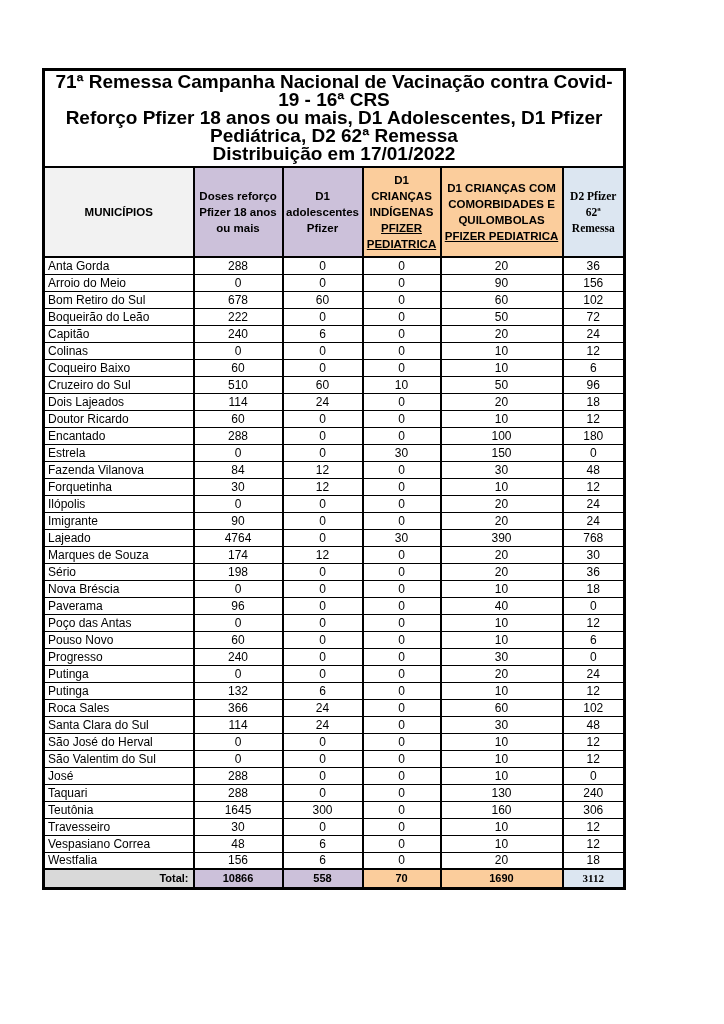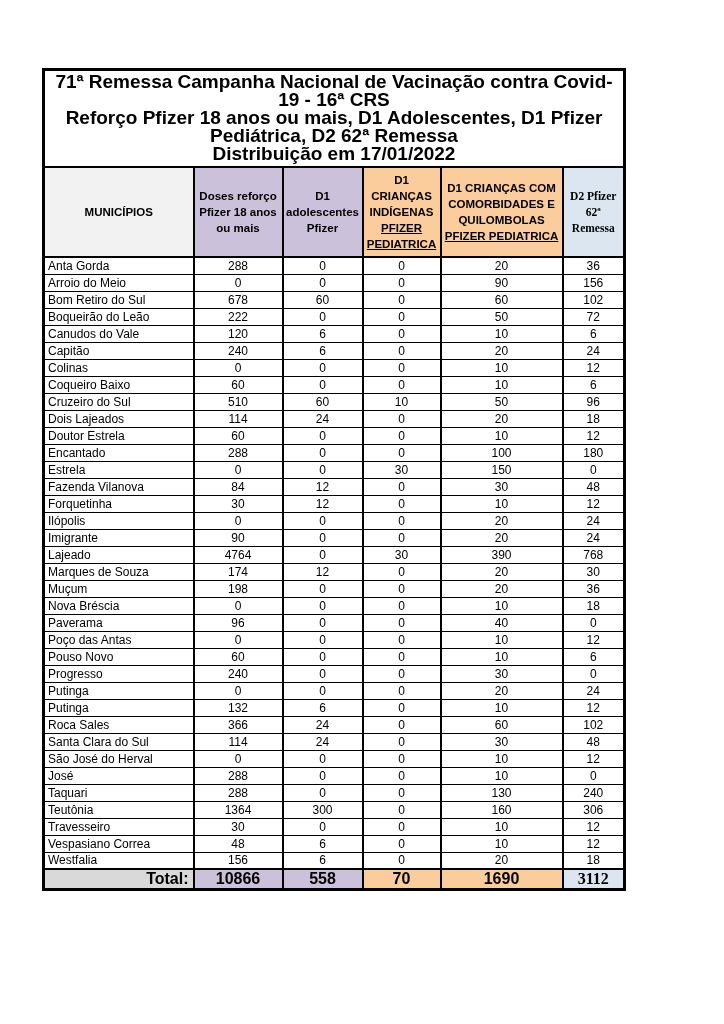--- a/index.html
+++ b/index.html
@@ -76,21 +76,21 @@
   td.name {
     text-align: left;
     padding-left: 3px;
     white-space: nowrap;
   }
   td.num { text-align: center; }
 
   tfoot tr { height: 19px; }
   tfoot td {
     font-weight: bold;
-    font-size: 16px;
+    font-size: 11px;
     border-top-width: 2px;
     padding: 0;
   }
   td.total-label {
     text-align: right;
     padding-right: 4px;
   }
 </style>
 </head>
 <body>
@@ -155,28 +155,20 @@
         </tr>
         <tr>
           <td class="name">Boqueirão do Leão</td>
           <td class="num">222</td>
           <td class="num">0</td>
           <td class="num">0</td>
           <td class="num">50</td>
           <td class="num">72</td>
         </tr>
         <tr>
-          <td class="name">Canudos do Vale</td>
-          <td class="num">120</td>
-          <td class="num">6</td>
-          <td class="num">0</td>
-          <td class="num">10</td>
-          <td class="num">6</td>
-        </tr>
-        <tr>
           <td class="name">Capitão</td>
           <td class="num">240</td>
           <td class="num">6</td>
           <td class="num">0</td>
           <td class="num">20</td>
           <td class="num">24</td>
         </tr>
         <tr>
           <td class="name">Colinas</td>
           <td class="num">0</td>
@@ -203,21 +195,21 @@
         </tr>
         <tr>
           <td class="name">Dois Lajeados</td>
           <td class="num">114</td>
           <td class="num">24</td>
           <td class="num">0</td>
           <td class="num">20</td>
           <td class="num">18</td>
         </tr>
         <tr>
-          <td class="name">Doutor Estrela</td>
+          <td class="name">Doutor Ricardo</td>
           <td class="num">60</td>
           <td class="num">0</td>
           <td class="num">0</td>
           <td class="num">10</td>
           <td class="num">12</td>
         </tr>
         <tr>
           <td class="name">Encantado</td>
           <td class="num">288</td>
           <td class="num">0</td>
@@ -275,21 +267,21 @@
         </tr>
         <tr>
           <td class="name">Marques de Souza</td>
           <td class="num">174</td>
           <td class="num">12</td>
           <td class="num">0</td>
           <td class="num">20</td>
           <td class="num">30</td>
         </tr>
         <tr>
-          <td class="name">Muçum</td>
+          <td class="name">Sério</td>
           <td class="num">198</td>
           <td class="num">0</td>
           <td class="num">0</td>
           <td class="num">20</td>
           <td class="num">36</td>
         </tr>
         <tr>
           <td class="name">Nova Bréscia</td>
           <td class="num">0</td>
           <td class="num">0</td>
@@ -363,38 +355,46 @@
         </tr>
         <tr>
           <td class="name">São José do Herval</td>
           <td class="num">0</td>
           <td class="num">0</td>
           <td class="num">0</td>
           <td class="num">10</td>
           <td class="num">12</td>
         </tr>
         <tr>
+          <td class="name">São Valentim do Sul</td>
+          <td class="num">0</td>
+          <td class="num">0</td>
+          <td class="num">0</td>
+          <td class="num">10</td>
+          <td class="num">12</td>
+        </tr>
+        <tr>
           <td class="name">José</td>
           <td class="num">288</td>
           <td class="num">0</td>
           <td class="num">0</td>
           <td class="num">10</td>
           <td class="num">0</td>
         </tr>
         <tr>
           <td class="name">Taquari</td>
           <td class="num">288</td>
           <td class="num">0</td>
           <td class="num">0</td>
           <td class="num">130</td>
           <td class="num">240</td>
         </tr>
         <tr>
           <td class="name">Teutônia</td>
-          <td class="num">1364</td>
+          <td class="num">1645</td>
           <td class="num">300</td>
           <td class="num">0</td>
           <td class="num">160</td>
           <td class="num">306</td>
         </tr>
         <tr>
           <td class="name">Travesseiro</td>
           <td class="num">30</td>
           <td class="num">0</td>
           <td class="num">0</td>

